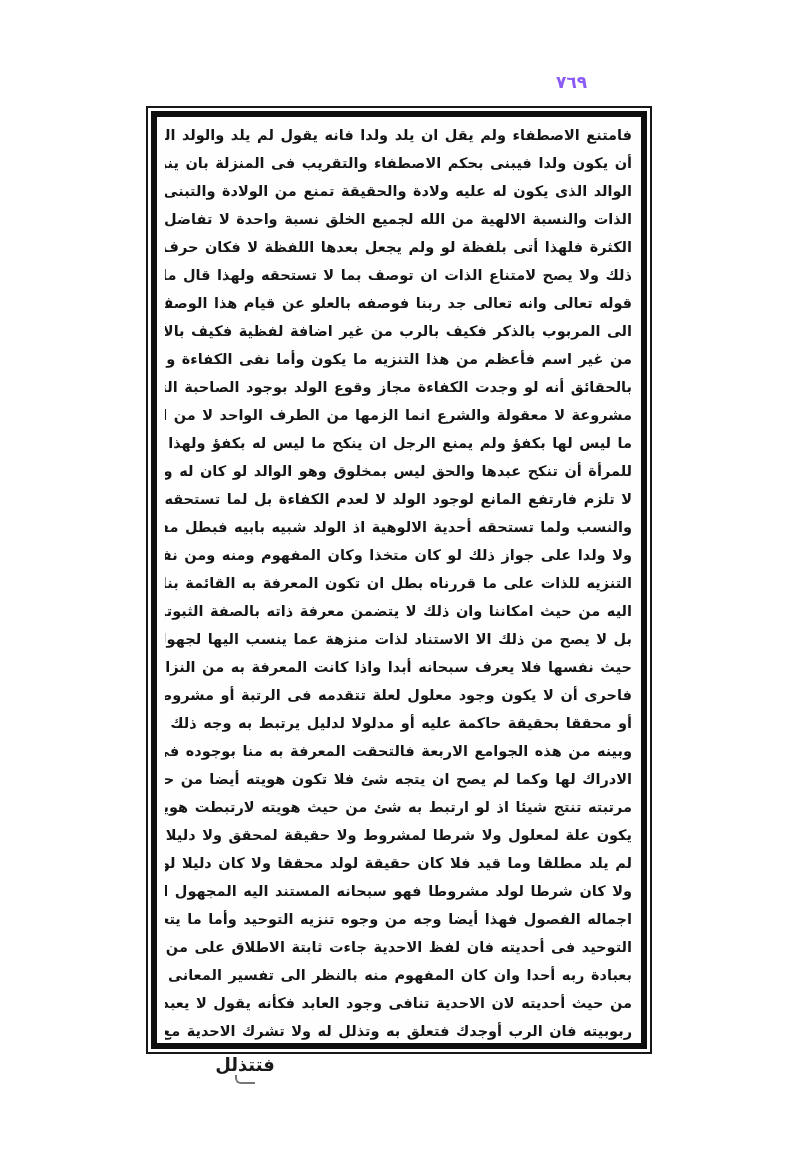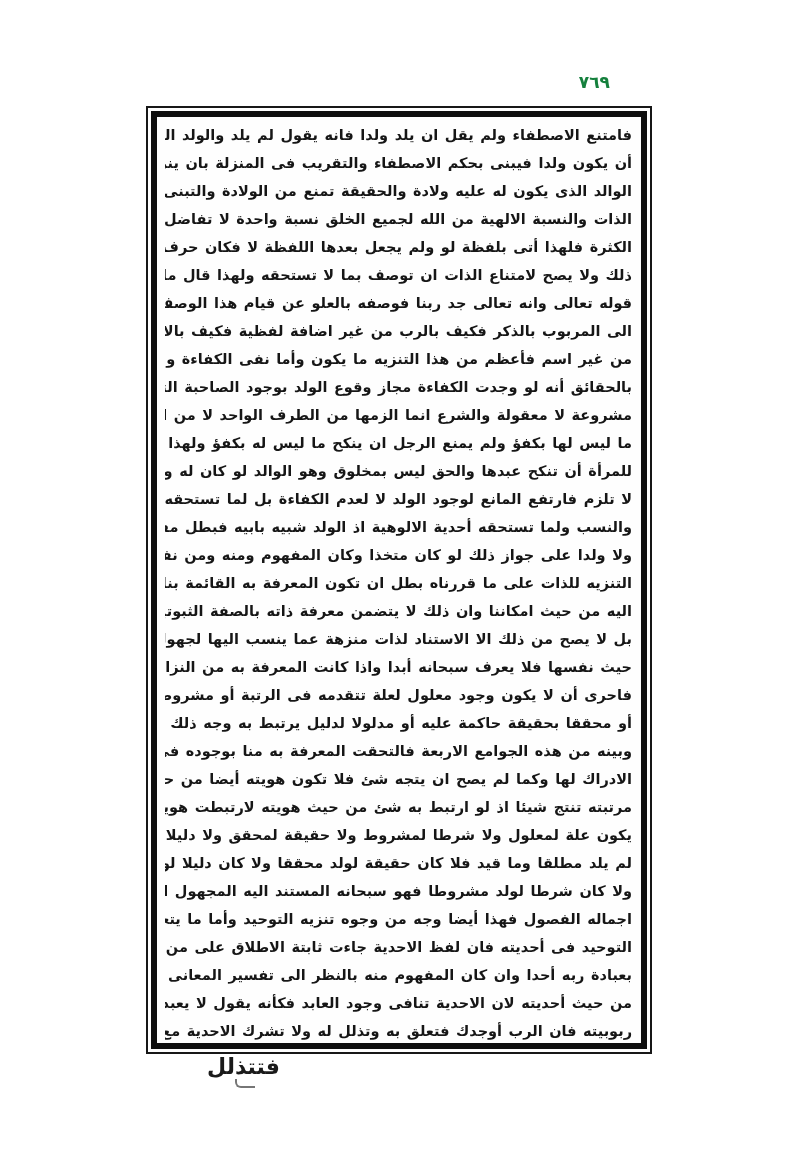--- a/index.html
+++ b/index.html
@@ -5,21 +5,21 @@
   html,body{margin:0;padding:0;}
   body{
     width:800px;height:1172px;position:relative;overflow:hidden;
     background:#ffffff;
     font-family:"DejaVu Sans", sans-serif;
   }
   .page{position:absolute;inset:0;}
   
   .page-number{
     position:absolute;top:72px;left:556px;width:54px;
-    text-align:right;font-size:17px;font-weight:bold;color:#15803d;
+    text-align:left;font-size:17px;font-weight:bold;color:#8b5cf6;
     letter-spacing:1px;
   }
   
   .frame-outer{
     position:absolute;left:146px;top:106px;width:506px;height:948px;
     border:2px solid #171717;box-sizing:border-box;padding:3px;
     background:#fefefe;
   }
   .frame-inner{
     width:100%;height:100%;box-sizing:border-box;
@@ -33,21 +33,21 @@
     height:28px;line-height:28px;overflow:hidden;
     font-size:14.5px;font-weight:bold;color:#161616;
     text-align:justify;text-align-last:justify;
     word-spacing:1.5px;
     white-space:nowrap;
     filter:blur(.2px);
   }
   
   .catchword-wrap{position:absolute;left:210px;top:1054px;width:70px;text-align:center;}
   .catchword{
-    direction:rtl;font-size:22px;font-weight:bold;color:#1a1a1a;
+    direction:rtl;font-size:18px;font-weight:bold;color:#1a1a1a;
     filter:blur(.25px);
   }
   .catchword-mark{
     width:18px;height:7px;margin:0 auto;
     border-bottom:2px solid #555;border-left:2px solid #555;
     border-bottom-left-radius:6px;opacity:.8;
   }
 </style>
 </head>
 <body>

